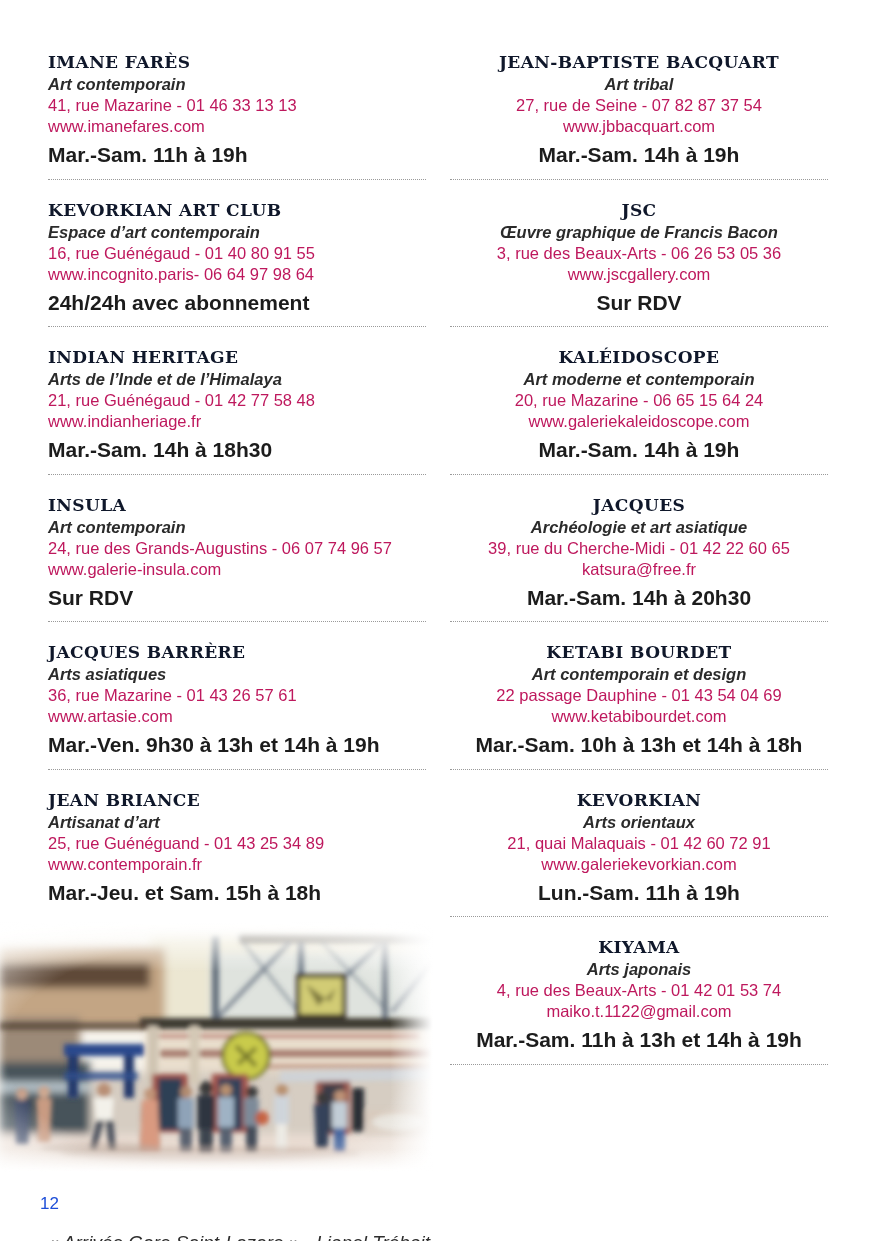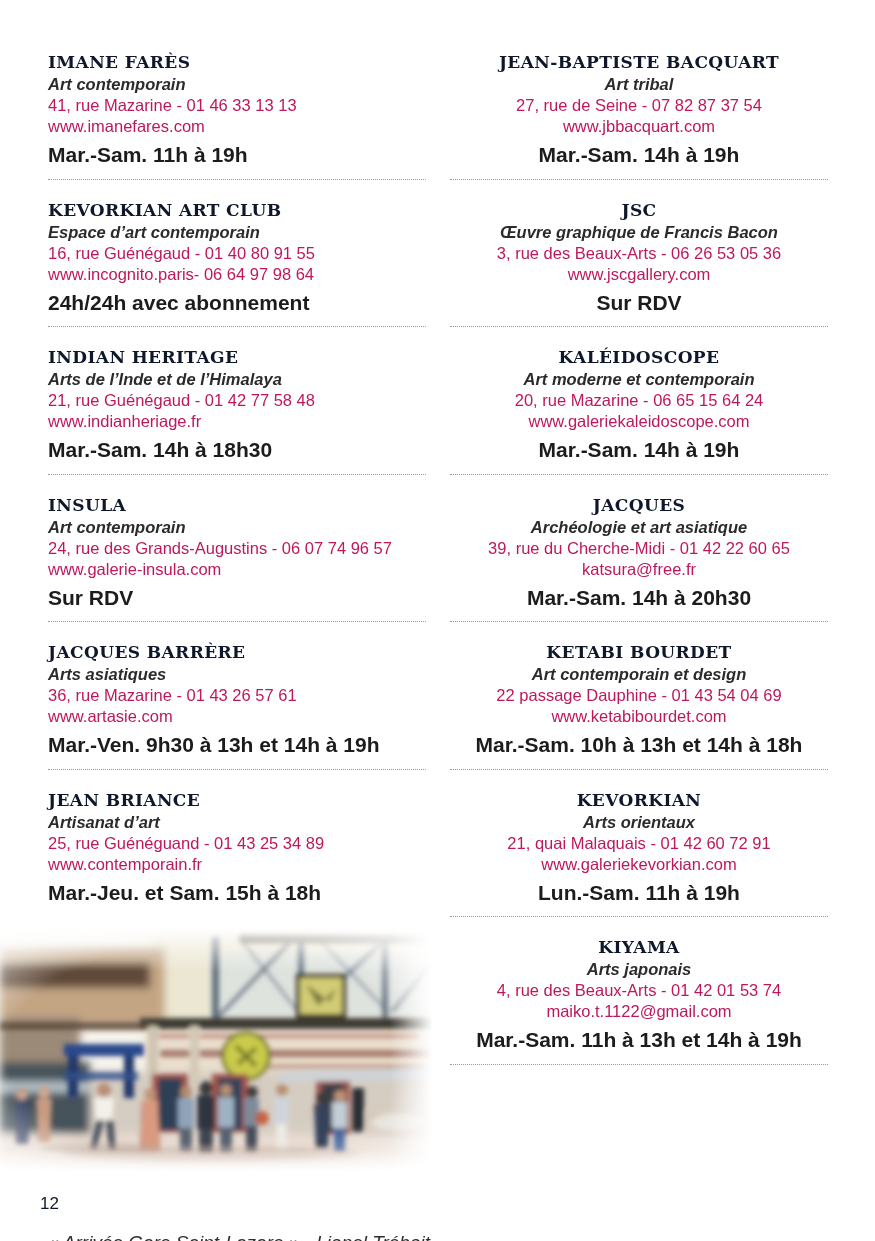--- a/index.html
+++ b/index.html
@@ -55,21 +55,21 @@
       radial-gradient(ellipse 75% 70% at 48% 52%, rgba(255,255,255,0) 62%, rgba(255,255,255,0.75) 92%, #ffffff 100%);
   }
 
   .caption {
     position: absolute; left: 0; top: 1232px; width: 430px;
     text-align: right; font-style: italic;
     font-size: 19px; color: #2e2e2e;
   }
   .page-number {
     position: absolute; left: 40px; top: 1194px;
-    font-size: 17px; color: #0f172a;
+    font-size: 17px; color: #1d4ed8;
   }
 </style>
 </head>
 <body>
 
 <div class="page">
 
   <div class="col col-left">
 
       <section class="entry">

